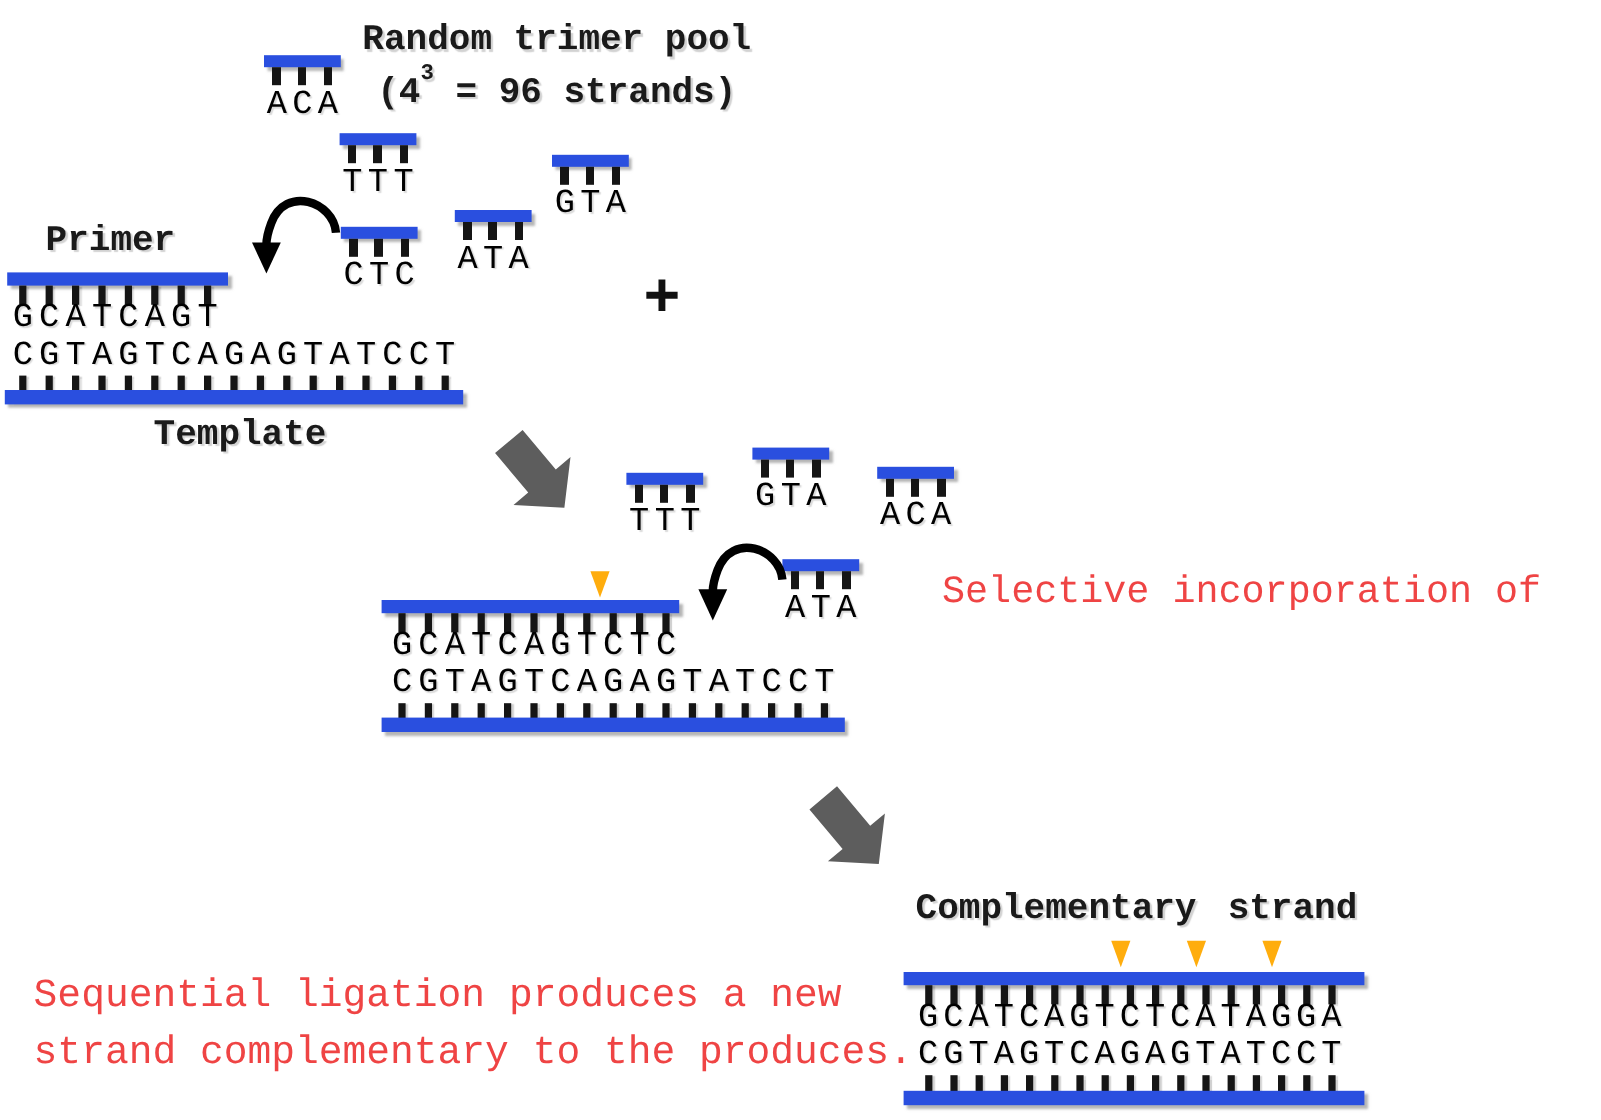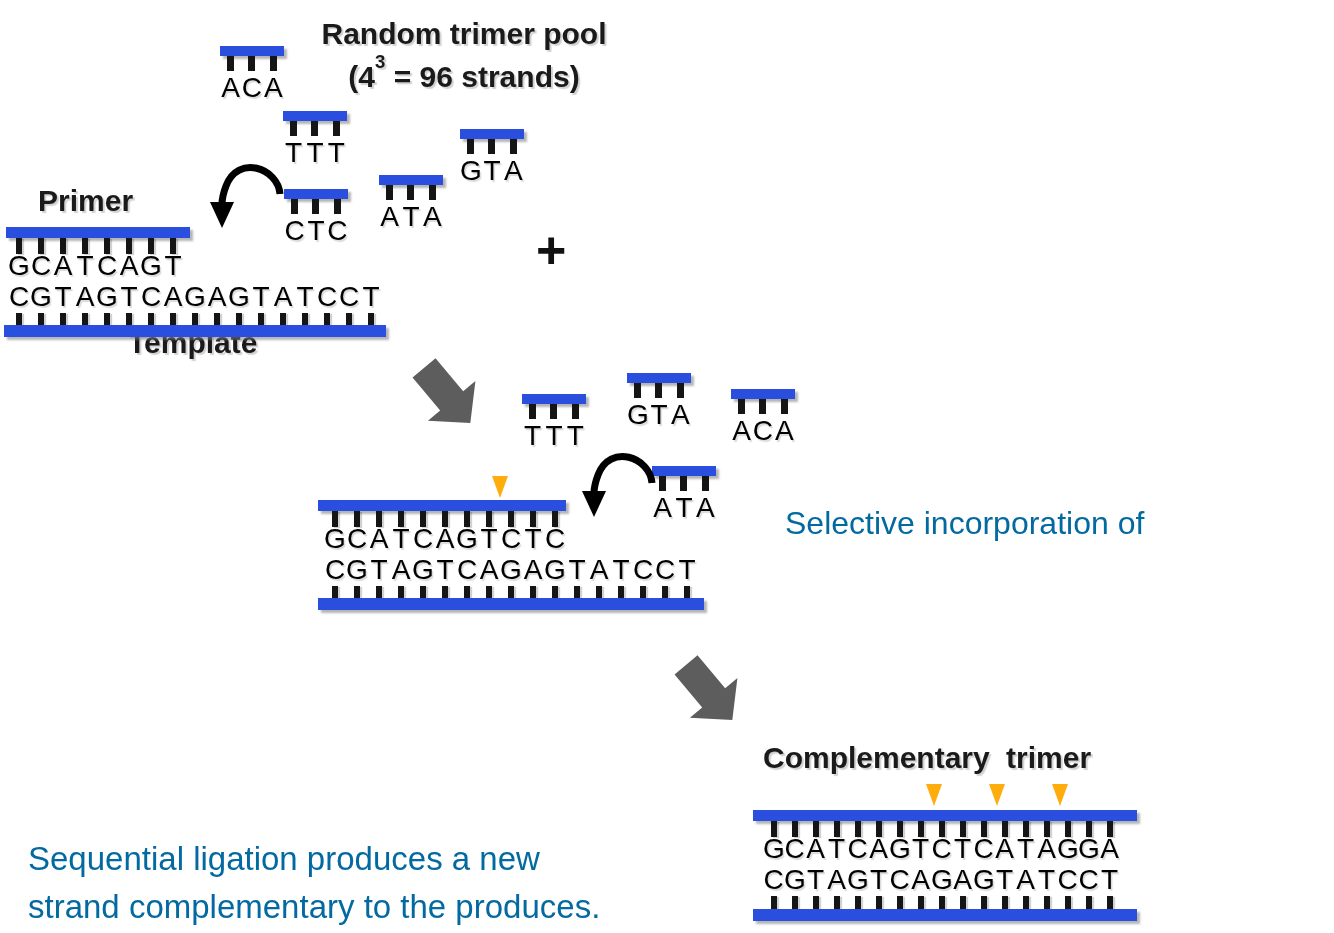--- a/index.html
+++ b/index.html
@@ -4,21 +4,21 @@
 <style>
   :root{
     --blue:#2a4fdf;
     --tickc:#151515;
     --amber:#ffad0d;
     --gray:#5d5d5d;
   }
   html,body{margin:0;padding:0;background:#fff;}
   .canvas{
     position:relative;width:1334px;height:933px;background:#ffffff;
-    font-family:Liberation Sans, sans-serif;color:#111;overflow:hidden;
+    font-family:Liberation Mono, monospace;color:#111;overflow:hidden;
   }
   .abs{position:absolute;}
   .heading{font-weight:700;font-size:30px;color:#1a1a1a;
     text-shadow:2px 2px 1px rgba(0,0,0,.18);line-height:36px;}
   #pool-title{left:290px;top:16px;width:348px;text-align:center;}
   sup{font-size:0.62em;position:relative;top:-0.45em;}
 
   
   .trimer{position:absolute;width:64px;--cell:21.3px;}
   .trimer .tbar{height:10px;background:var(--blue);
@@ -76,27 +76,27 @@
 
   
   #tp0{left:220px;top:46px;}  #tp1{left:283px;top:111px;}
   #tp2{left:460px;top:129px;} #tp3{left:379px;top:175px;}
   #tp4{left:284px;top:189px;}
   #tm0{left:522px;top:394px;} #tm1{left:627px;top:373px;}
   #tm2{left:731px;top:389px;} #tm3{left:652px;top:466px;}
 
   
   #primer-label{left:38px;top:183px;}
-  #template-label{left:128px;top:325px;}
+  #template-label{left:128px;top:345px;}
   #comp-label{left:763px;top:740px;word-spacing:8px;}
   #plus-sign{left:536px;top:222px;font-size:52px;font-weight:700;line-height:56px;color:#111;}
   #chem-text{left:620px;top:209px;width:310px;text-align:center;
     font-size:33px;line-height:43px;color:#1a1a1a;}
   #chem-text .it{font-style:italic;}
-  .caption{font-size:32px;line-height:40px;color:#0369a1;margin-top:29px;}
+  .caption{font-size:32px;line-height:40px;color:#ef4444;}
   #cap-selective{left:785px;top:474px;}
   #cap-sequential{left:28px;top:806px;font-size:33px;line-height:48px;}
 
   
   .svgabs{position:absolute;overflow:visible;}
   #carrow1{left:204px;top:160px;}
   #carrow2{left:576px;top:449px;}
   #garrow1{left:398px;top:349px;}
   #garrow2{left:660px;top:646px;}
   .carrow path{stroke:#000;stroke-width:7;fill:none;}
@@ -403,21 +403,21 @@
   </div>
 
   <div class="abs caption" id="cap-selective">
     <div>Selective incorporation of</div>
   </div>
 
   <svg class="svgabs garrow" id="garrow2" width="95" height="95" viewBox="0 0 95 95">
     <polygon points="12,30 55,30 55,14 84,45 55,76 55,60 12,60" transform="rotate(50 47 47)"></polygon>
   </svg>
 
-  <div class="abs heading" id="comp-label">Complementary trimer</div>
+  <div class="abs heading" id="comp-label">Complementary strand</div>
 
   <div class="markers" id="markers-final">
       <span class="marker" style="left: 160px;"></span>
       <span class="marker" style="left: 223px;"></span>
       <span class="marker" style="left: 286px;"></span>
     </div>
 
   <div class="duplex" id="dx-final">
     <div class="bar p-bar"></div>
     <div class="tickrow p-ticks">

